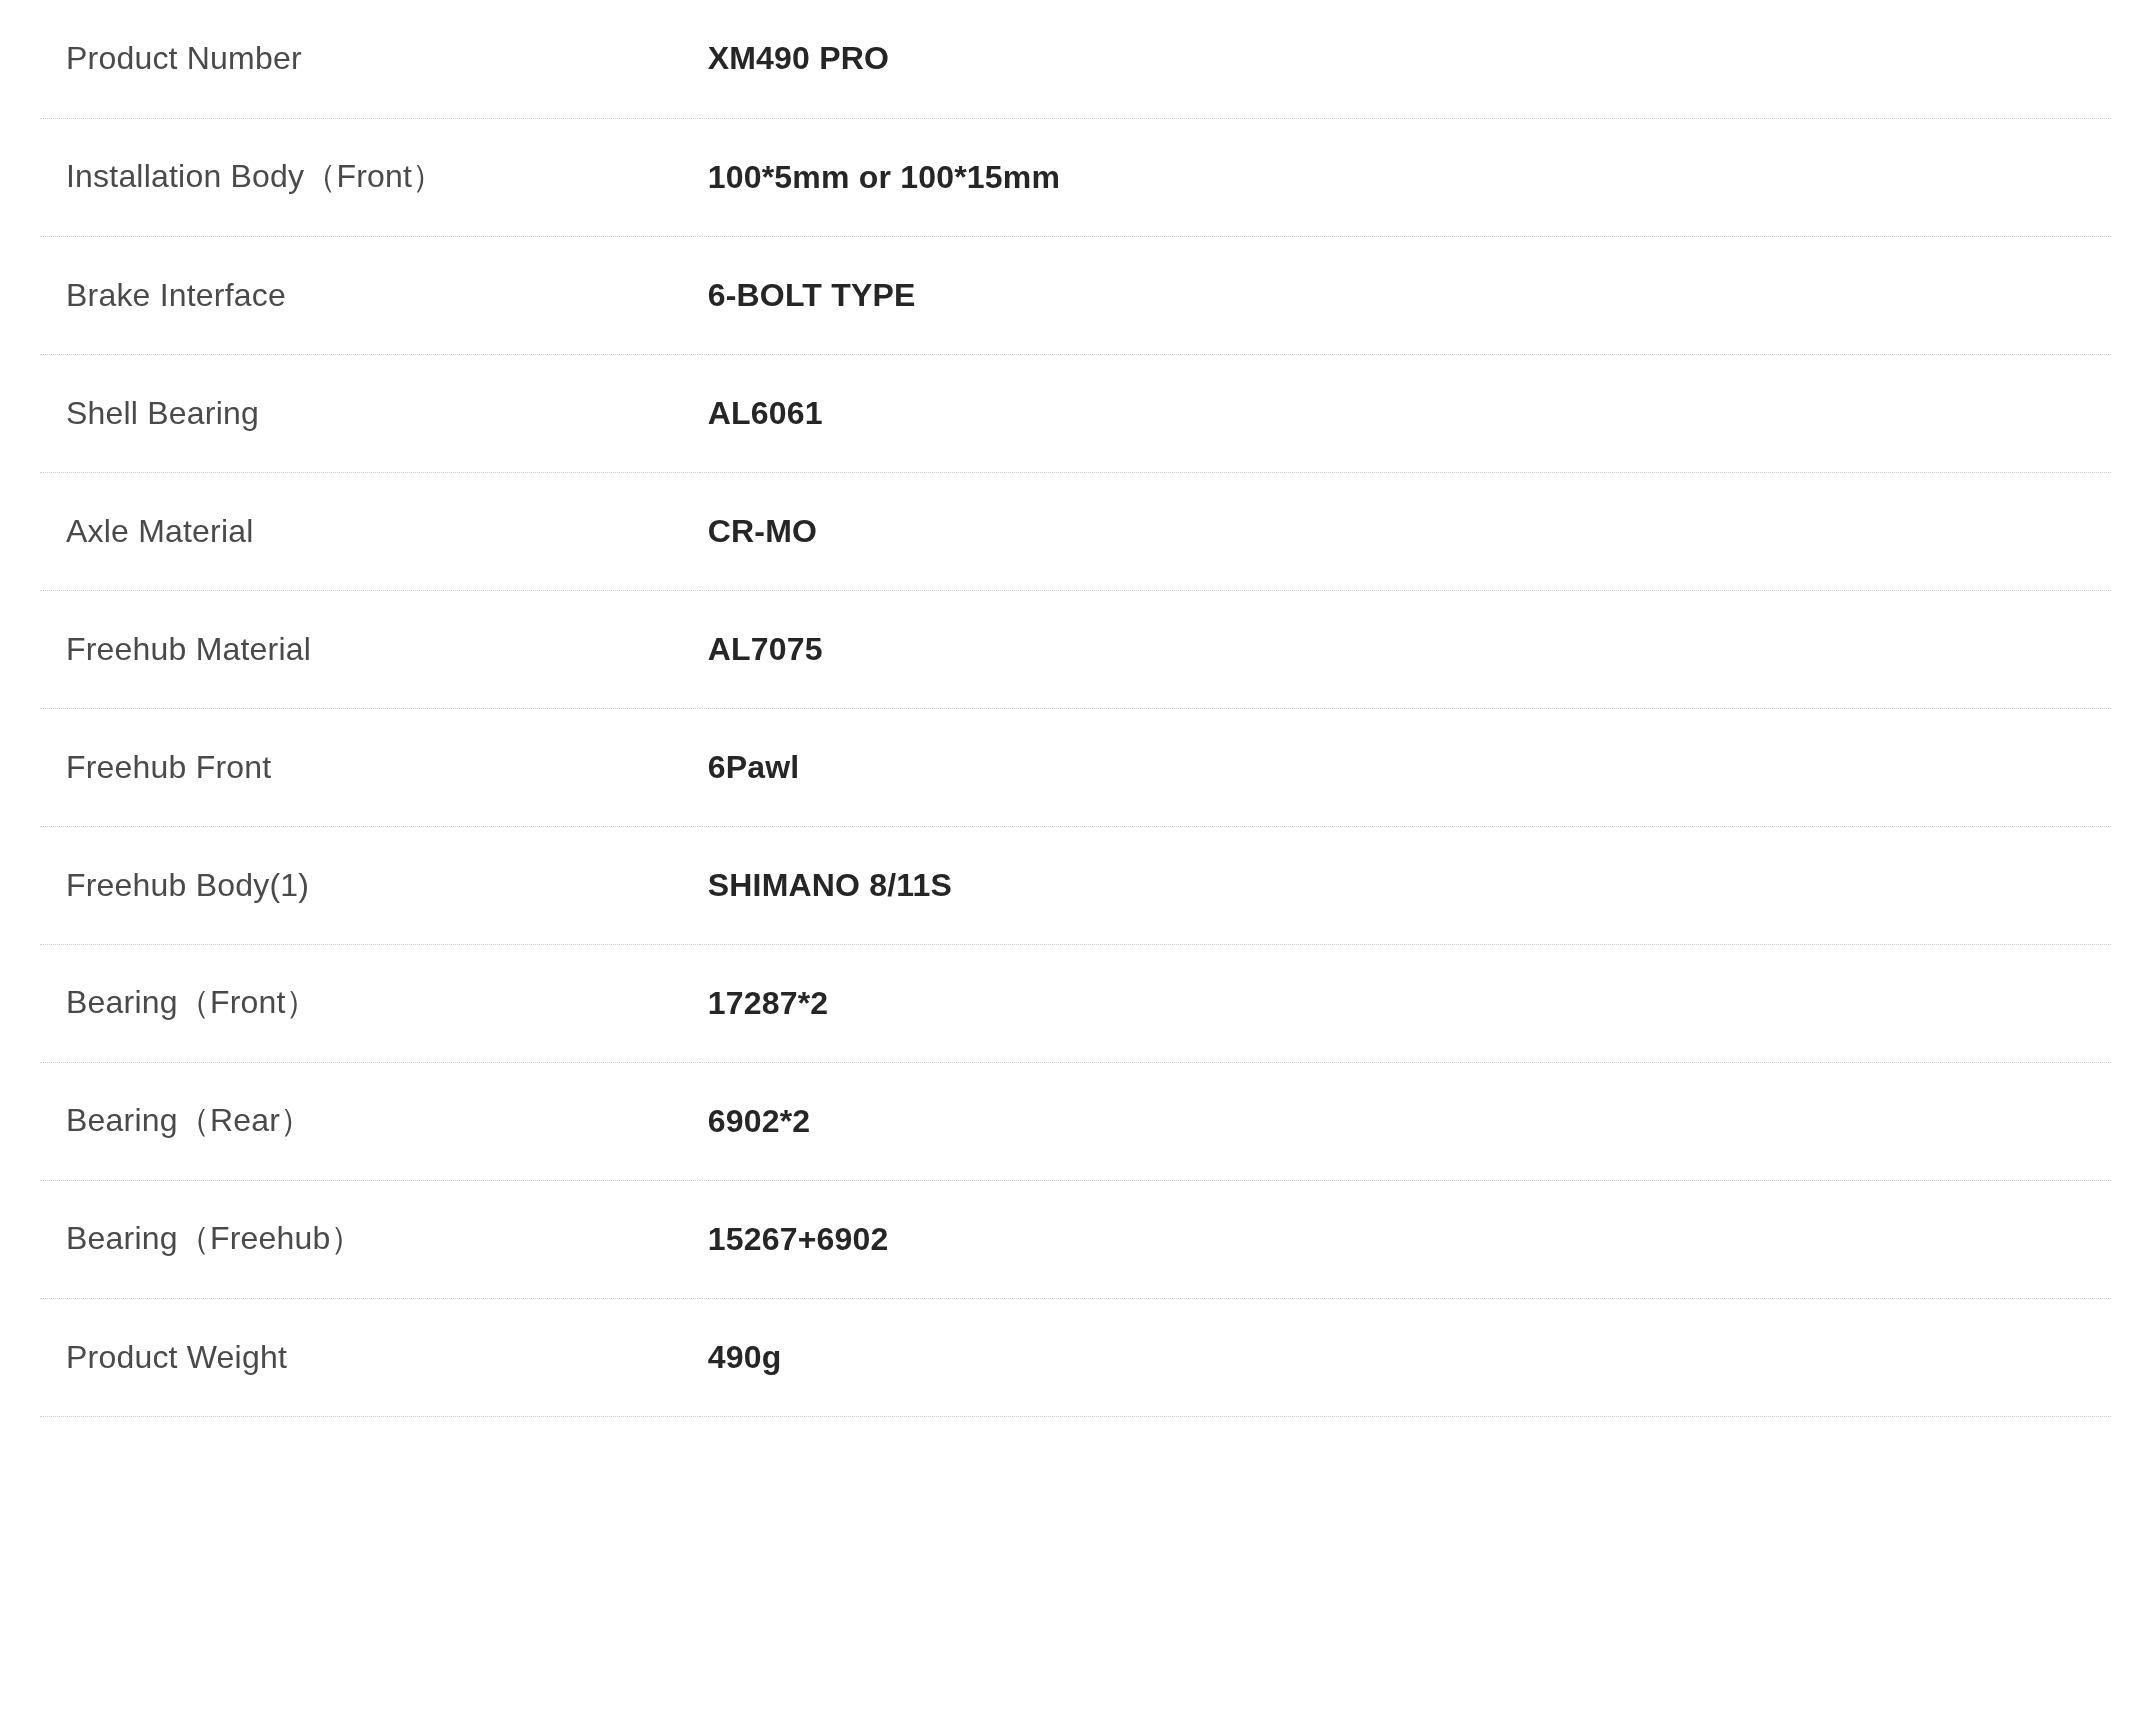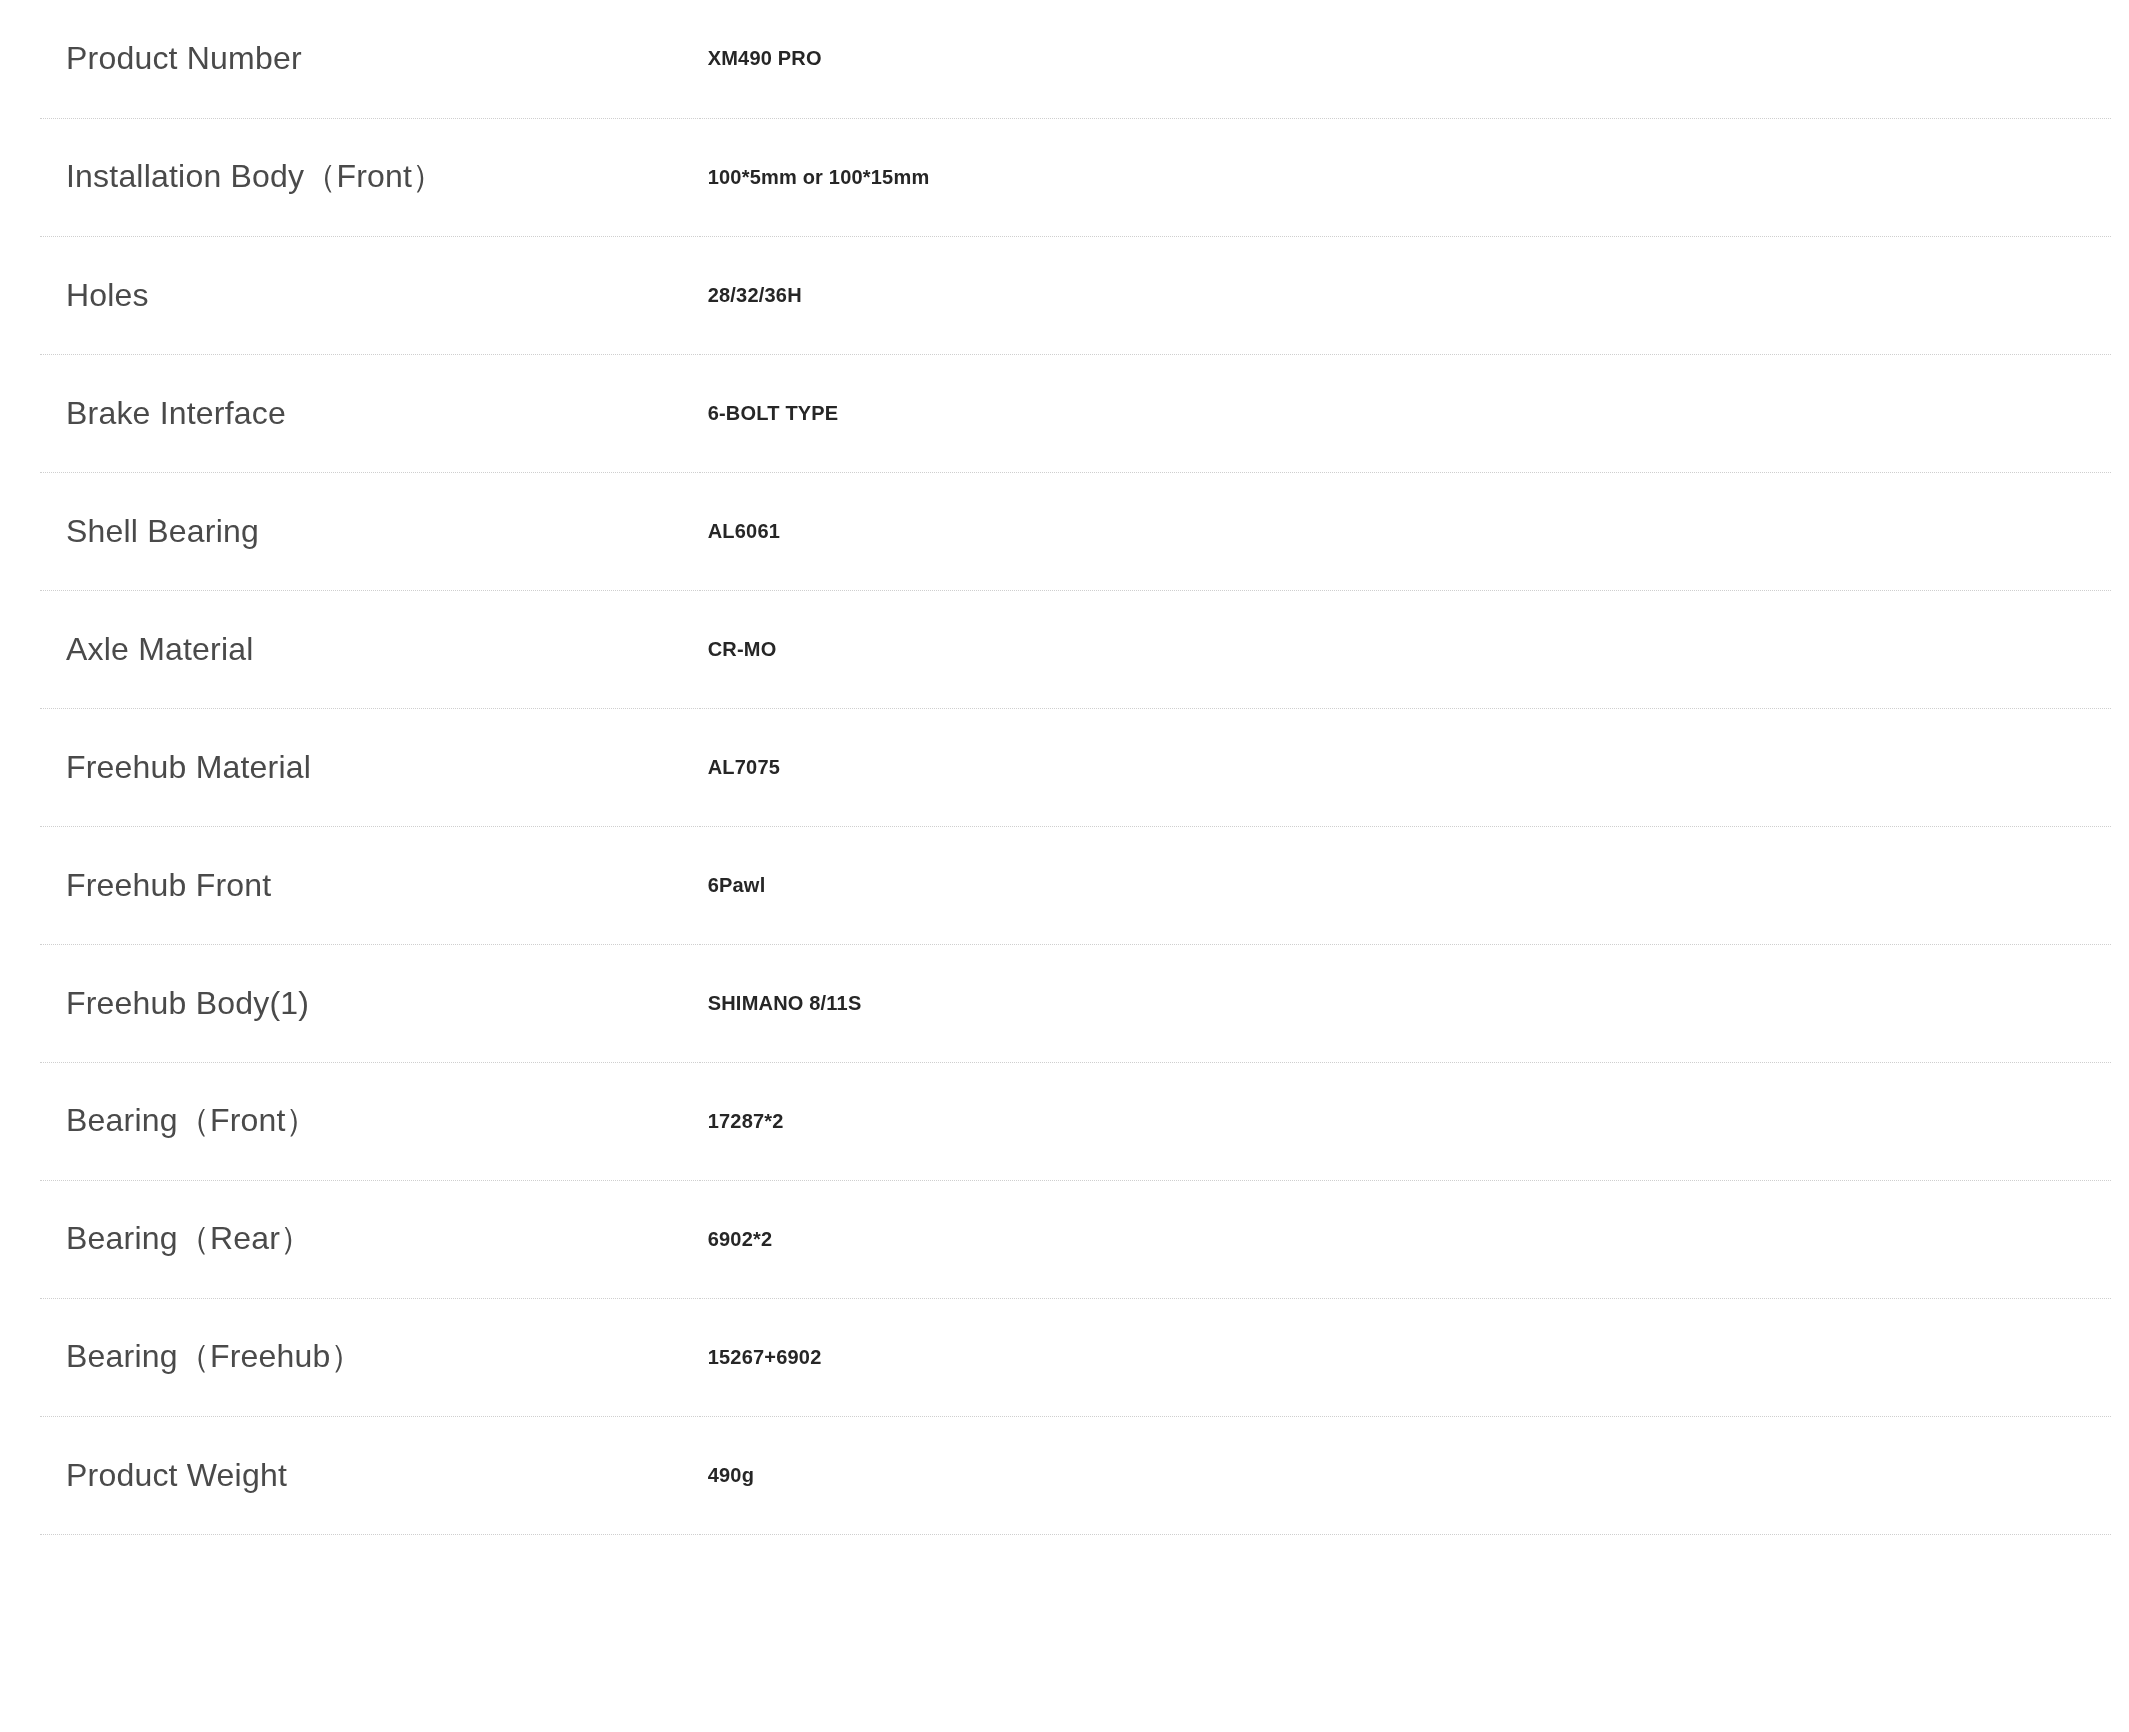--- a/index.html
+++ b/index.html
@@ -46,21 +46,21 @@
     padding-left: 26px !important;
     font-size: 32px;
     color: #4a4a4a;
     font-weight: 400;
     letter-spacing: 0.2px;
     white-space: nowrap;
   }
 
   .cell-value {
     padding-left: 7.7px !important;
-    font-size: 20px;
+    font-size: 32px;
     color: #262626;
     font-weight: 600;
     letter-spacing: 0.2px;
     white-space: nowrap;
   }
 
   .bottom-spacer {
     height: 46px;
   }
 </style>
@@ -75,24 +75,20 @@
         <td class="cell-label">Product Number</td>
         <td class="cell-value">XM490 PRO</td>
       </tr>
 
       <tr class="spec-row">
         <td class="cell-label">Installation Body（Front）</td>
         <td class="cell-value">100*5mm or 100*15mm</td>
       </tr>
 
 
-      <tr class="spec-row">
-        <td class="cell-label">Holes</td>
-        <td class="cell-value">28/32/36H</td>
-      </tr>
 
       <tr class="spec-row">
         <td class="cell-label">Brake Interface</td>
         <td class="cell-value">6-BOLT TYPE</td>
       </tr>
 
       <tr class="spec-row">
         <td class="cell-label">Shell Bearing</td>
         <td class="cell-value">AL6061</td>
       </tr>

